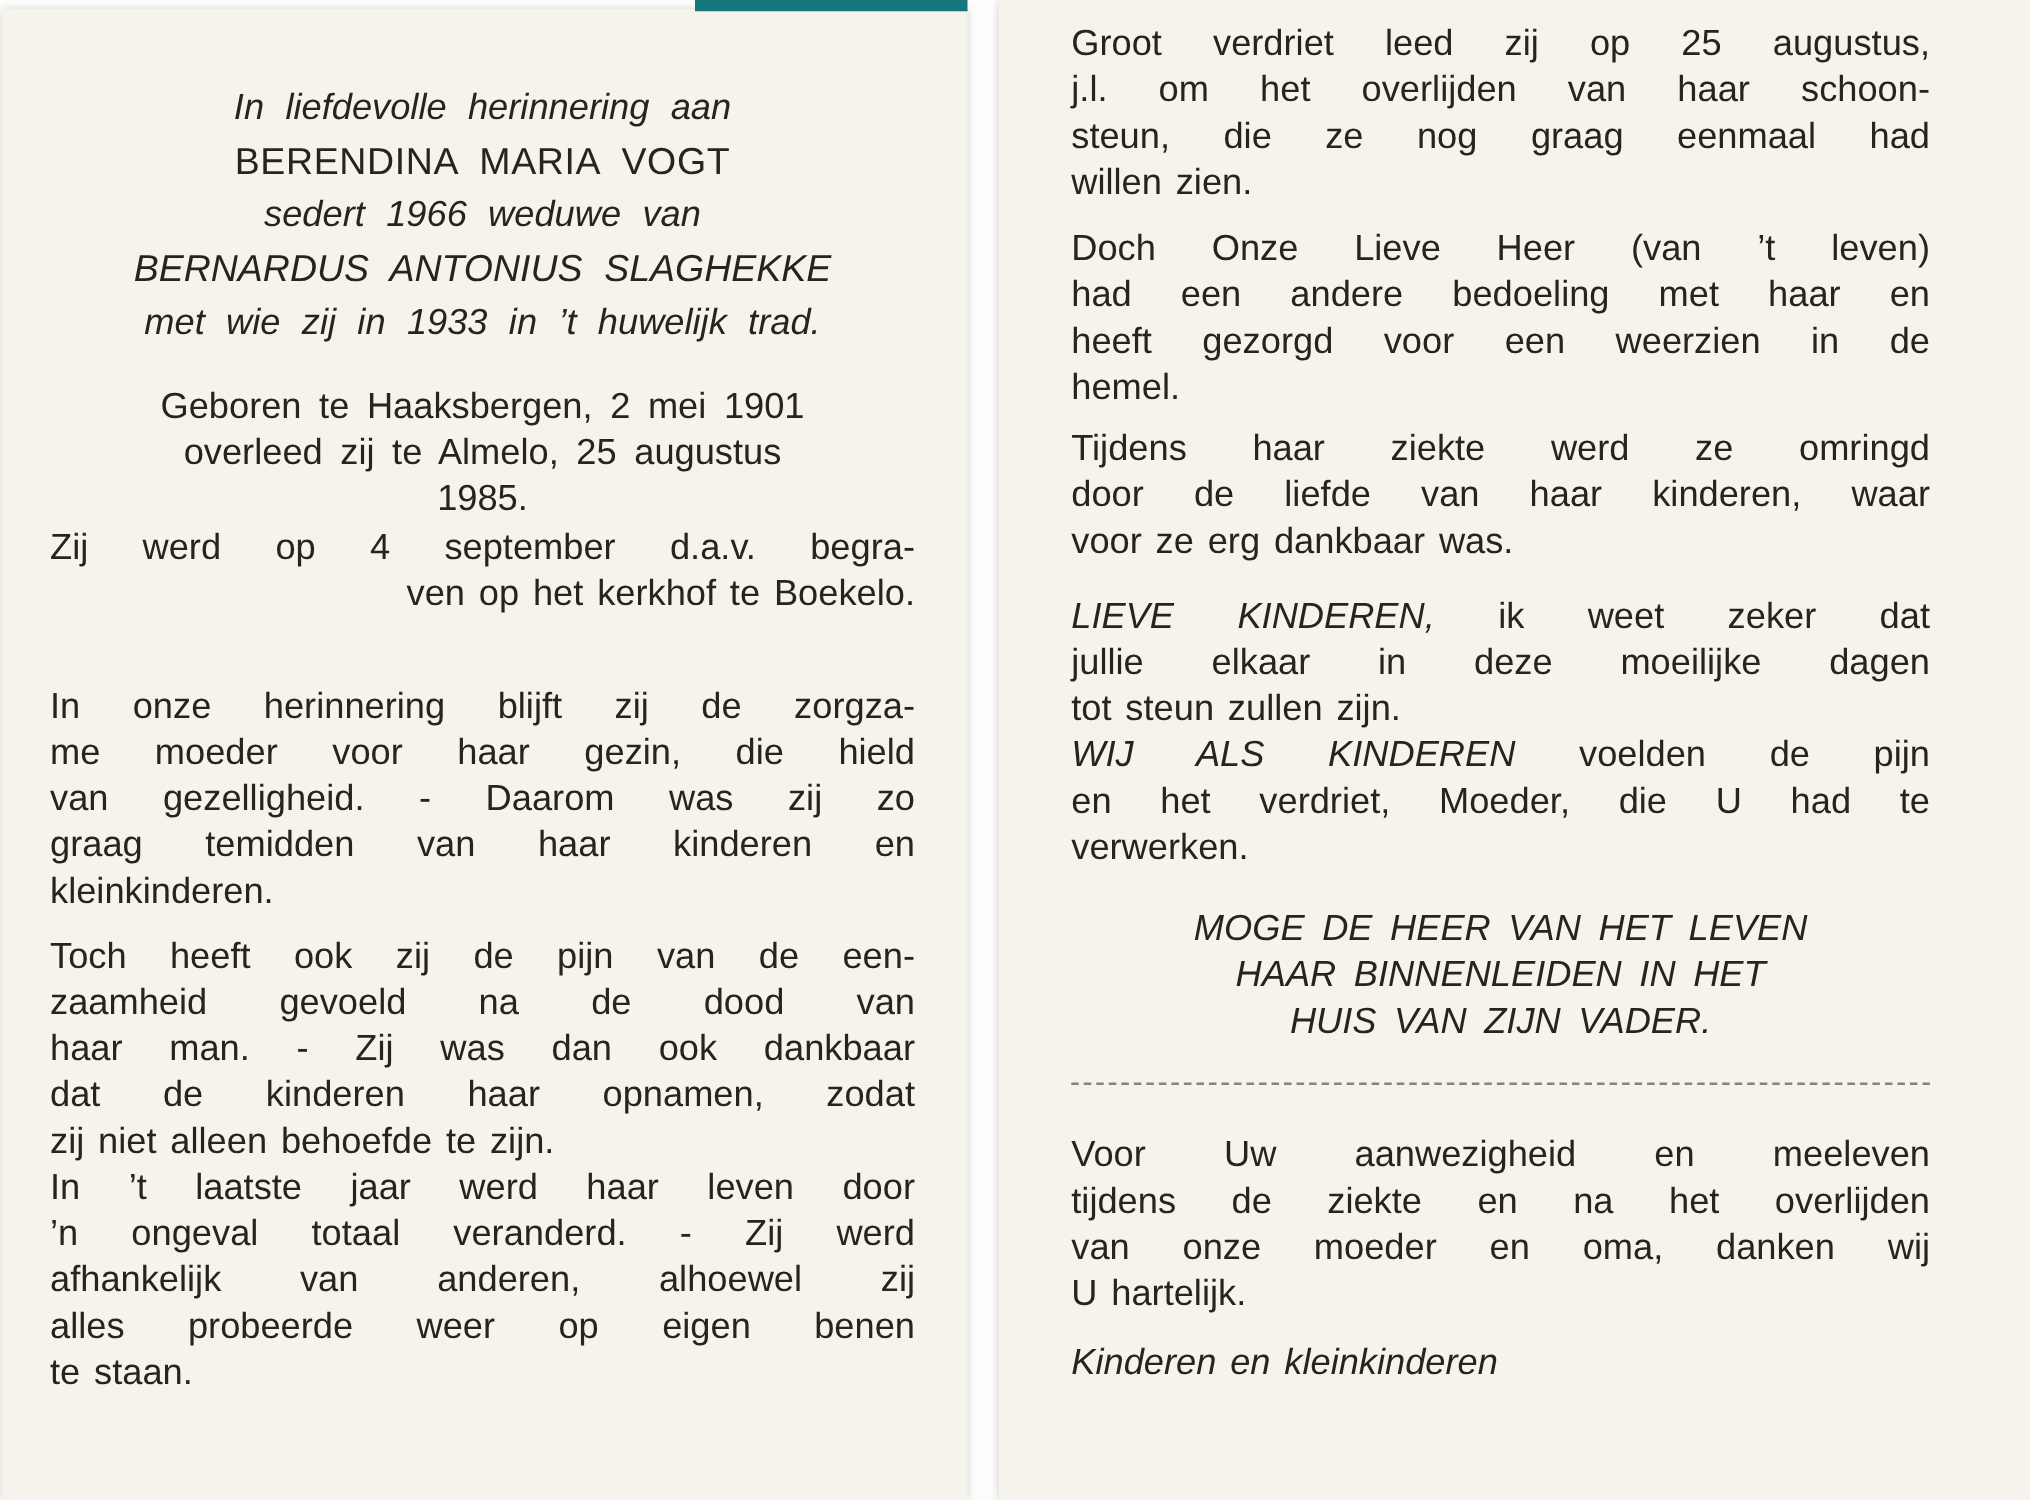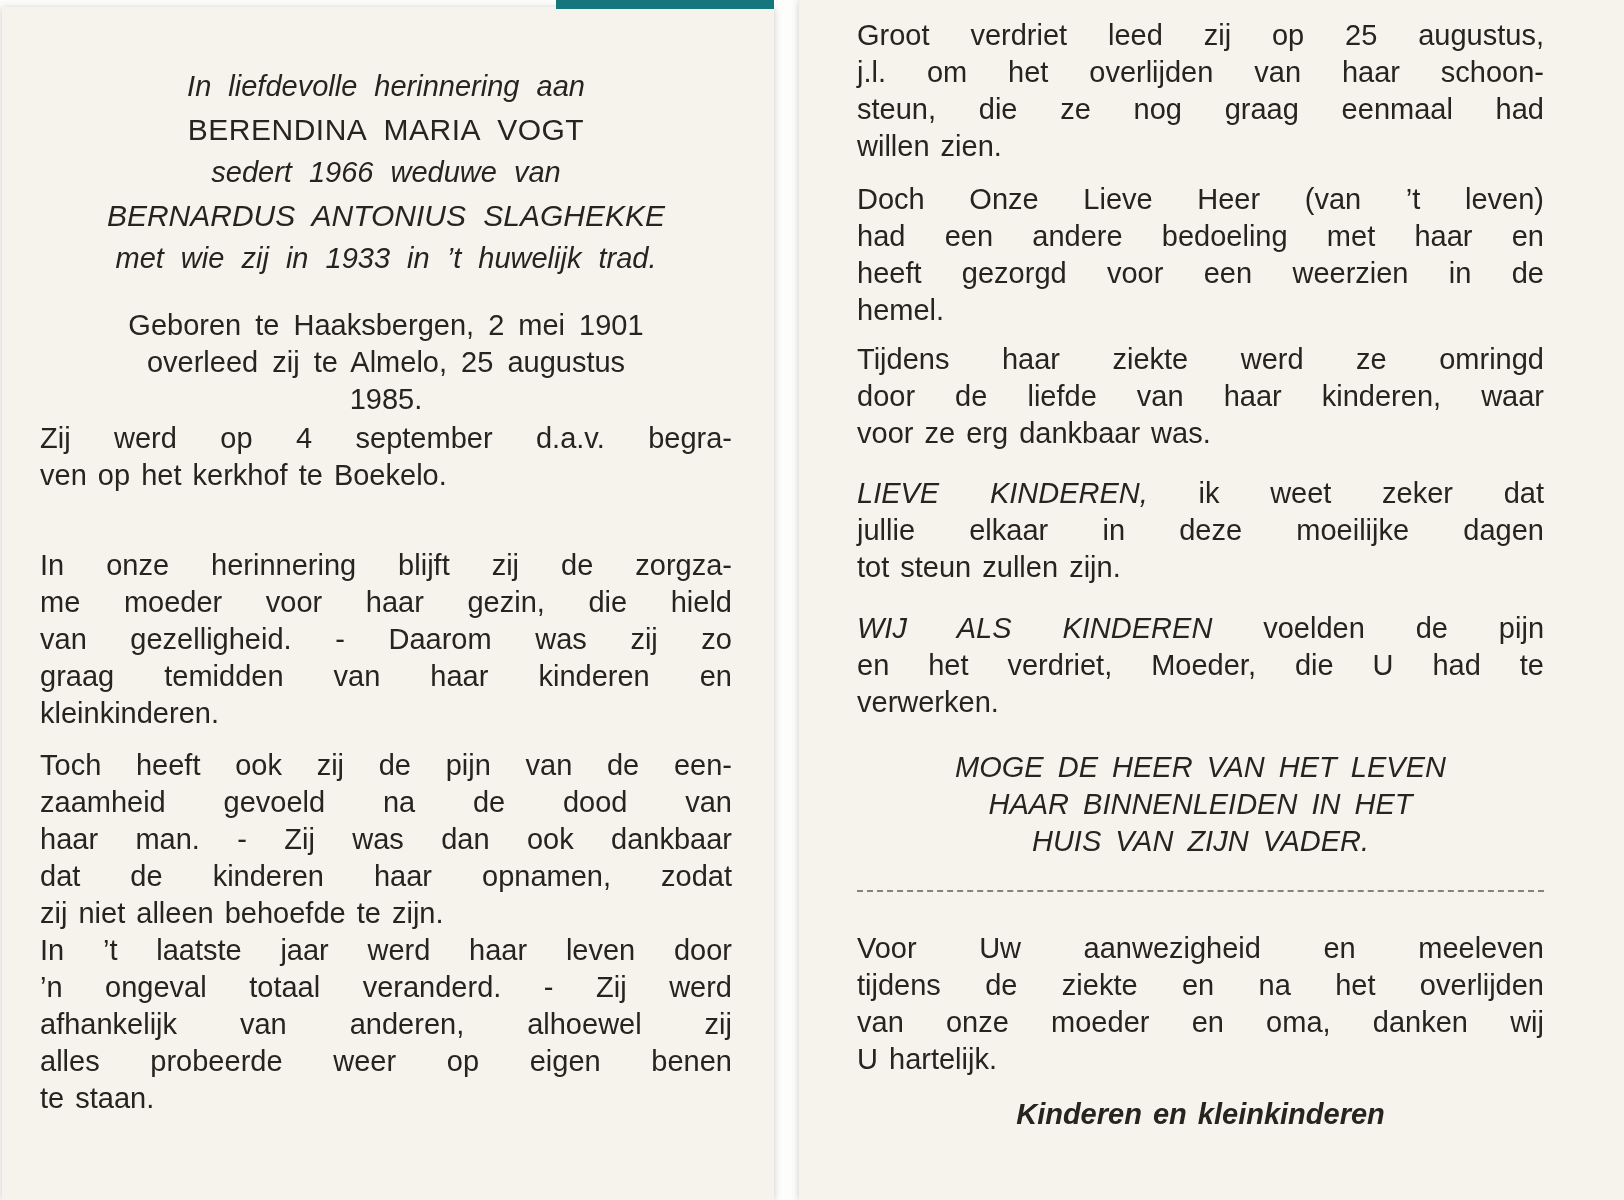--- a/index.html
+++ b/index.html
@@ -27,23 +27,23 @@
 
   .content { position: absolute; inset: 0; }
   .card-left  .content { padding: 58px 42px 12px 38px; }
   .card-right .content { padding: 17px 80px 0 58px; }
 
   .para { font-size: 29px; line-height: 37px; word-spacing: 3px; }
   .para .line { min-height: 37px; }
 
   .line.just { text-align: justify; text-align-last: justify; text-justify: inter-word; }
   .line.last { text-align: left; }
-  .line.last.last-center { text-align: left; }
+  .line.last.last-center { text-align: right; }
   .align-center .line { text-align: center; word-spacing: 6px; }
-  .align-right  .line { text-align: center; font-weight: bold; }
+  .align-right  .line { text-align: left; }
 
   
   [data-name="intro-line"] .line,
   [data-name="deceased-name"] .line,
   [data-name="widow-line"] .line,
   [data-name="husband-name"] .line,
   [data-name="marriage-line"] .line { line-height: 43px; min-height: 43px; word-spacing: 9px; }
 
   [data-name="intro-line"],
   [data-name="widow-line"],
@@ -59,21 +59,21 @@
   [data-name="birth-death"] { margin-top: 27px; }
   [data-name="burial"]      { margin-top: 2px; }
   [data-name="remembrance"] { margin-top: 53px; }
   [data-name="loneliness"]  { margin-top: 15px; }
   [data-name="last-year"]   { margin-top: 0; }
 
   
   [data-name="providence"]     { margin-top: 16px; }
   [data-name="illness"]        { margin-top: 12px; }
   [data-name="dear-children"]  { margin-top: 23px; }
-  [data-name="we-as-children"] { margin-top: 24px; }
+  [data-name="we-as-children"] { }
   [data-name="prayer"]         { margin-top: 28px; word-spacing: 8px; }
   [data-name="divider"]        { margin-top: 30px; border-top: 2px dashed #868379; height: 0; }
   [data-name="thanks"]         { margin-top: 38px; }
   [data-name="signature"]      { margin-top: 18px; }
 </style>
 </head>
 <body>
 
 <div class="scan" data-name="scanned-memorial-card">
   <div class="teal-strip" data-name="card-top-edge-accent"></div>

